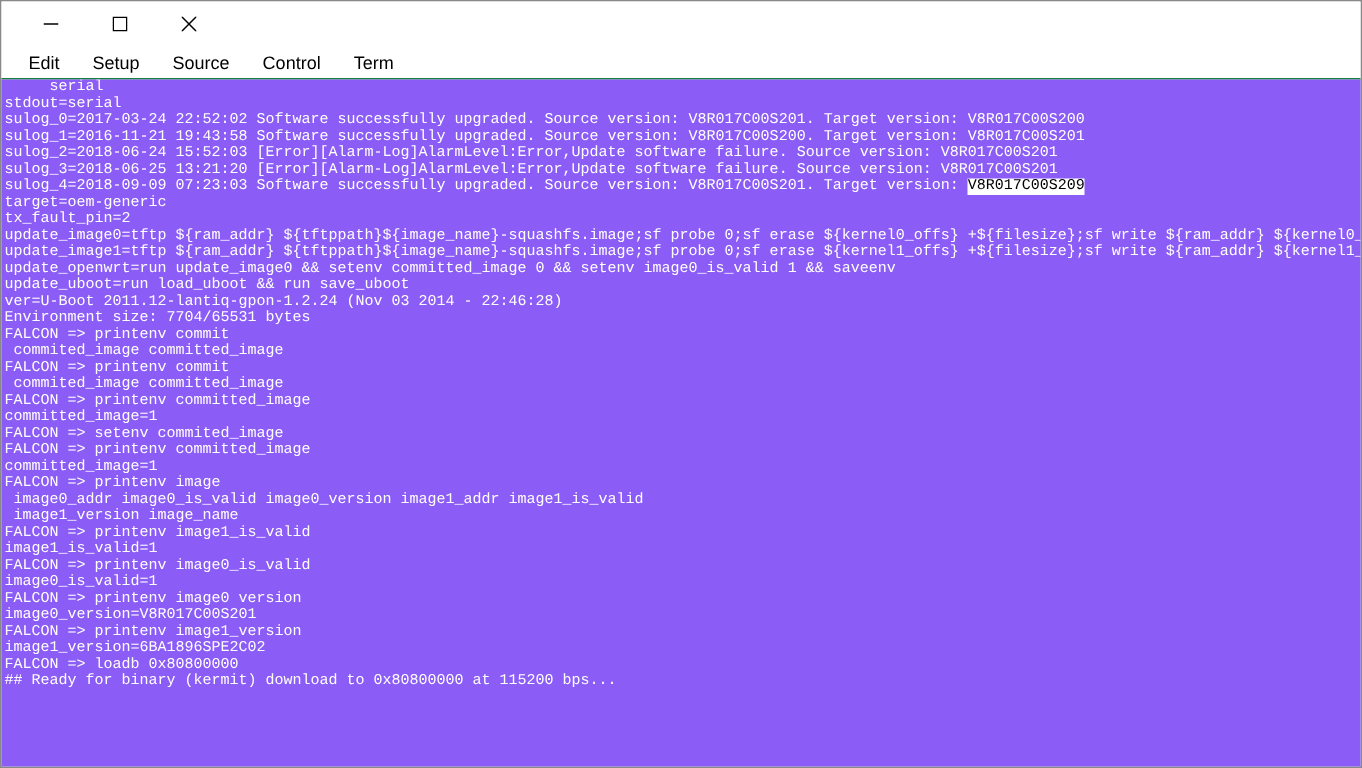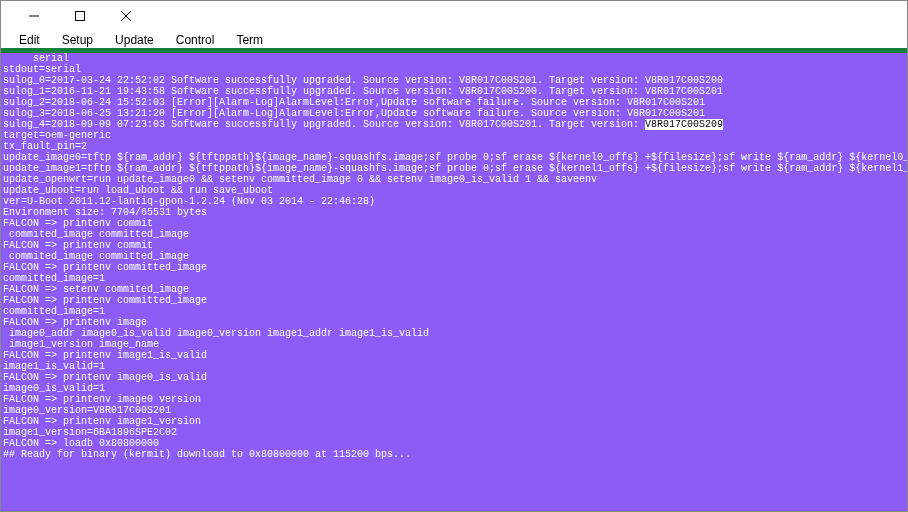--- a/index.html
+++ b/index.html
@@ -40,21 +40,21 @@
   }
   .win-btn svg { width: 10px; height: 10px; stroke: #000; stroke-width: 1; fill: none; }
   .menubar {
     height: 22px;
     display: flex;
     align-items: center;
     padding: 0 8px;
     gap: 2px;
     font-size: 12px;
     background: #fff;
-    border-bottom: 5px solid #15803d;
+    border-bottom: 1px solid #15803d;
   }
   .menu-item {
     padding: 2px 10px;
     cursor: default;
   }
   .terminal {
     flex: 1;
     background: #8b5cf6;
     color: #fff;
     font-family: "Courier New", monospace;
@@ -89,19 +89,19 @@
             <line x1="0" y1="0" x2="10" y2="10"></line>
             <line x1="10" y1="0" x2="0" y2="10"></line>
           </svg>
       </div>
     </div>
   </div>
 
   <div class="menubar">
     <div class="menu-item">Edit</div>
     <div class="menu-item">Setup</div>
-    <div class="menu-item">Update</div>
+    <div class="menu-item">Source</div>
     <div class="menu-item">Control</div>
     <div class="menu-item">Term</div>
   </div>
 
   <div class="terminal" id="terminal"><div class="term-line">     serial</div><div class="term-line">stdout=serial</div><div class="term-line">sulog_0=2017-03-24 22:52:02 Software successfully upgraded. Source version: V8R017C00S201. Target version: V8R017C00S200</div><div class="term-line">sulog_1=2016-11-21 19:43:58 Software successfully upgraded. Source version: V8R017C00S200. Target version: V8R017C00S201</div><div class="term-line">sulog_2=2018-06-24 15:52:03 [Error][Alarm-Log]AlarmLevel:Error,Update software failure. Source version: V8R017C00S201</div><div class="term-line">sulog_3=2018-06-25 13:21:20 [Error][Alarm-Log]AlarmLevel:Error,Update software failure. Source version: V8R017C00S201</div><div class="term-line"><span>sulog_4=2018-09-09 07:23:03 Software successfully upgraded. Source version: V8R017C00S201. Target version: </span><span class="hl">V8R017C00S209</span></div><div class="term-line">target=oem-generic</div><div class="term-line">tx_fault_pin=2</div><div class="term-line">update_image0=tftp ${ram_addr} ${tftppath}${image_name}-squashfs.image;sf probe 0;sf erase ${kernel0_offs} +${filesize};sf write ${ram_addr} ${kernel0_offs} ${filesize}</div><div class="term-line">update_image1=tftp ${ram_addr} ${tftppath}${image_name}-squashfs.image;sf probe 0;sf erase ${kernel1_offs} +${filesize};sf write ${ram_addr} ${kernel1_offs} ${filesize}</div><div class="term-line">update_openwrt=run update_image0 &amp;&amp; setenv committed_image 0 &amp;&amp; setenv image0_is_valid 1 &amp;&amp; saveenv</div><div class="term-line">update_uboot=run load_uboot &amp;&amp; run save_uboot</div><div class="term-line">ver=U-Boot 2011.12-lantiq-gpon-1.2.24 (Nov 03 2014 - 22:46:28)</div><div class="term-line"></div><div class="term-line">Environment size: 7704/65531 bytes</div><div class="term-line">FALCON =&gt; printenv commit</div><div class="term-line"> commited_image committed_image</div><div class="term-line">FALCON =&gt; printenv commit</div><div class="term-line"> commited_image committed_image</div><div class="term-line">FALCON =&gt; printenv committed_image</div><div class="term-line">committed_image=1</div><div class="term-line">FALCON =&gt; setenv commited_image</div><div class="term-line">FALCON =&gt; printenv committed_image</div><div class="term-line">committed_image=1</div><div class="term-line">FALCON =&gt; printenv image</div><div class="term-line"> image0_addr image0_is_valid image0_version image1_addr image1_is_valid</div><div class="term-line"> image1_version image_name</div><div class="term-line">FALCON =&gt; printenv image1_is_valid</div><div class="term-line">image1_is_valid=1</div><div class="term-line">FALCON =&gt; printenv image0_is_valid</div><div class="term-line">image0_is_valid=1</div><div class="term-line">FALCON =&gt; printenv image0 version</div><div class="term-line">image0_version=V8R017C00S201</div><div class="term-line">FALCON =&gt; printenv image1_version</div><div class="term-line">image1_version=6BA1896SPE2C02</div><div class="term-line">FALCON =&gt; loadb 0x80800000</div><div class="term-line">## Ready for binary (kermit) download to 0x80800000 at 115200 bps...</div></div>
 </div>
 
 </body></html>

